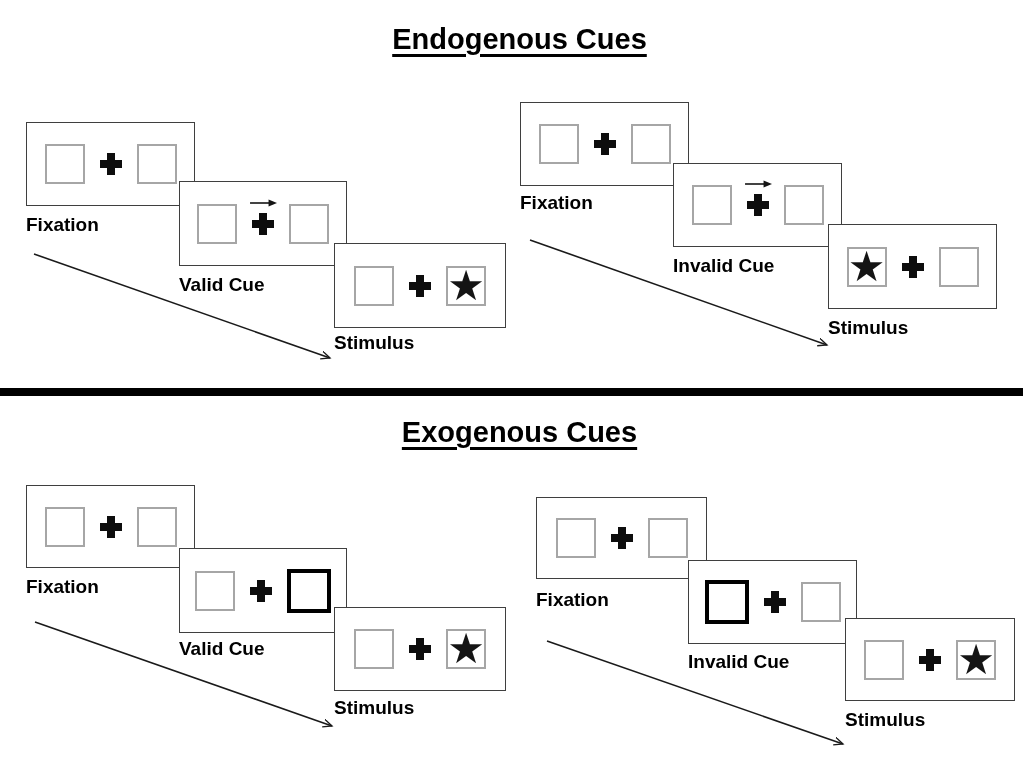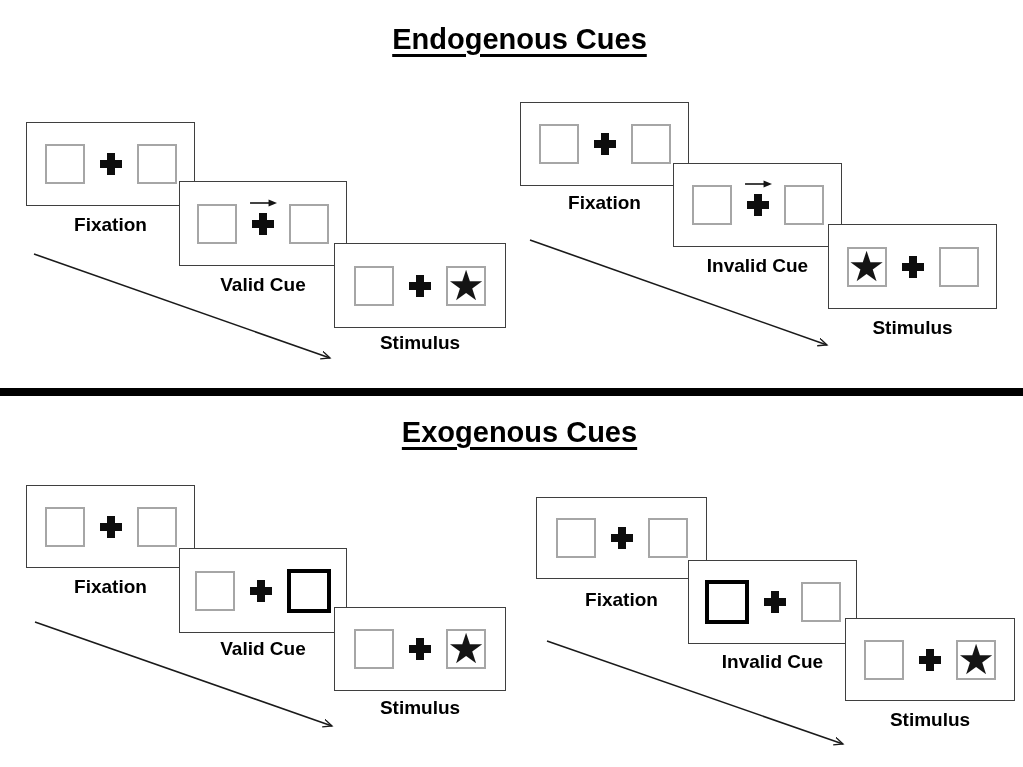--- a/index.html
+++ b/index.html
@@ -28,21 +28,21 @@
   .square.bold{width:36px;height:36px;border:4px solid #000;}
   .star{font-size:42px;line-height:36px;color:#141414;font-family:"DejaVu Sans",sans-serif;}
   .pluswrap{position:relative;width:22px;height:22px;flex:none;}
   .plus{position:absolute;left:0;top:0;width:22px;height:22px;display:block;}
   .plus::before{content:"";position:absolute;left:0;top:7px;width:22px;height:8px;background:#0d0d0d;}
   .plus::after{content:"";position:absolute;left:7px;top:0;width:8px;height:22px;background:#0d0d0d;}
   .cuearrow{position:absolute;left:50%;top:-15px;transform:translateX(-48%);}
   .cuearrow line{stroke:#141414;stroke-width:1.6;}
   .cuearrow path{fill:#141414;}
   .plabel{
-    position:absolute;text-align:center;font-size:19px;font-weight:bold;color:#000;
+    position:absolute;text-align:left;font-size:19px;font-weight:bold;color:#000;
     white-space:nowrap;height:22px;
   }
   
   .ev1{left:26px;top:122px;width:169px;height:84px;}
   .ev2{left:179px;top:181px;width:168px;height:85px;}
   .ev3{left:334px;top:243px;width:172px;height:85px;}
   .lev1{left:26px;top:214px;width:169px;}
   .lev2{left:179px;top:274px;width:168px;}
   .lev3{left:334px;top:332px;width:172px;}
   

